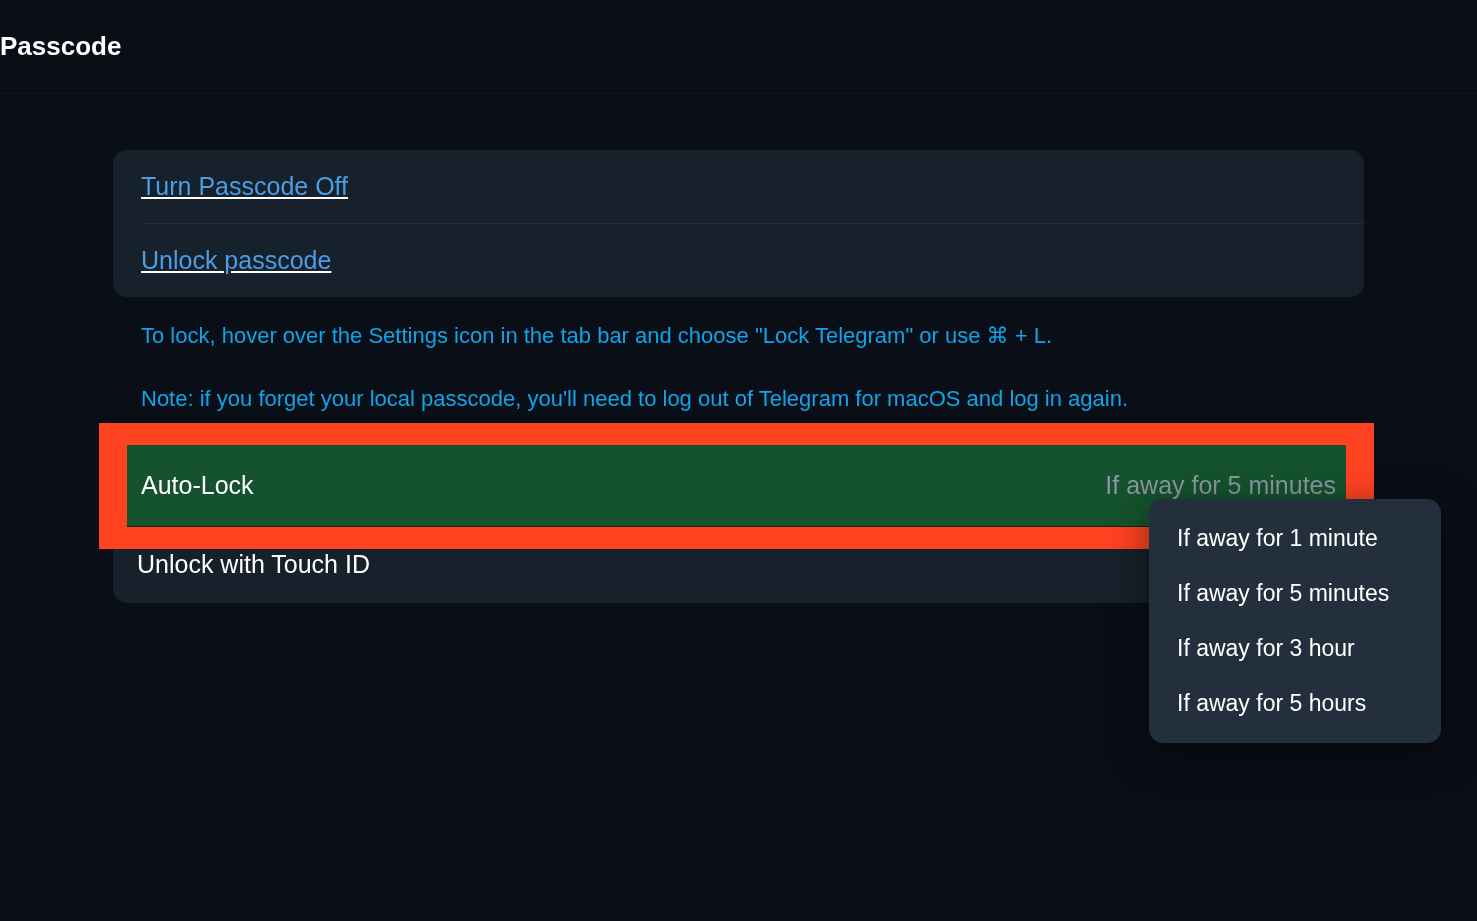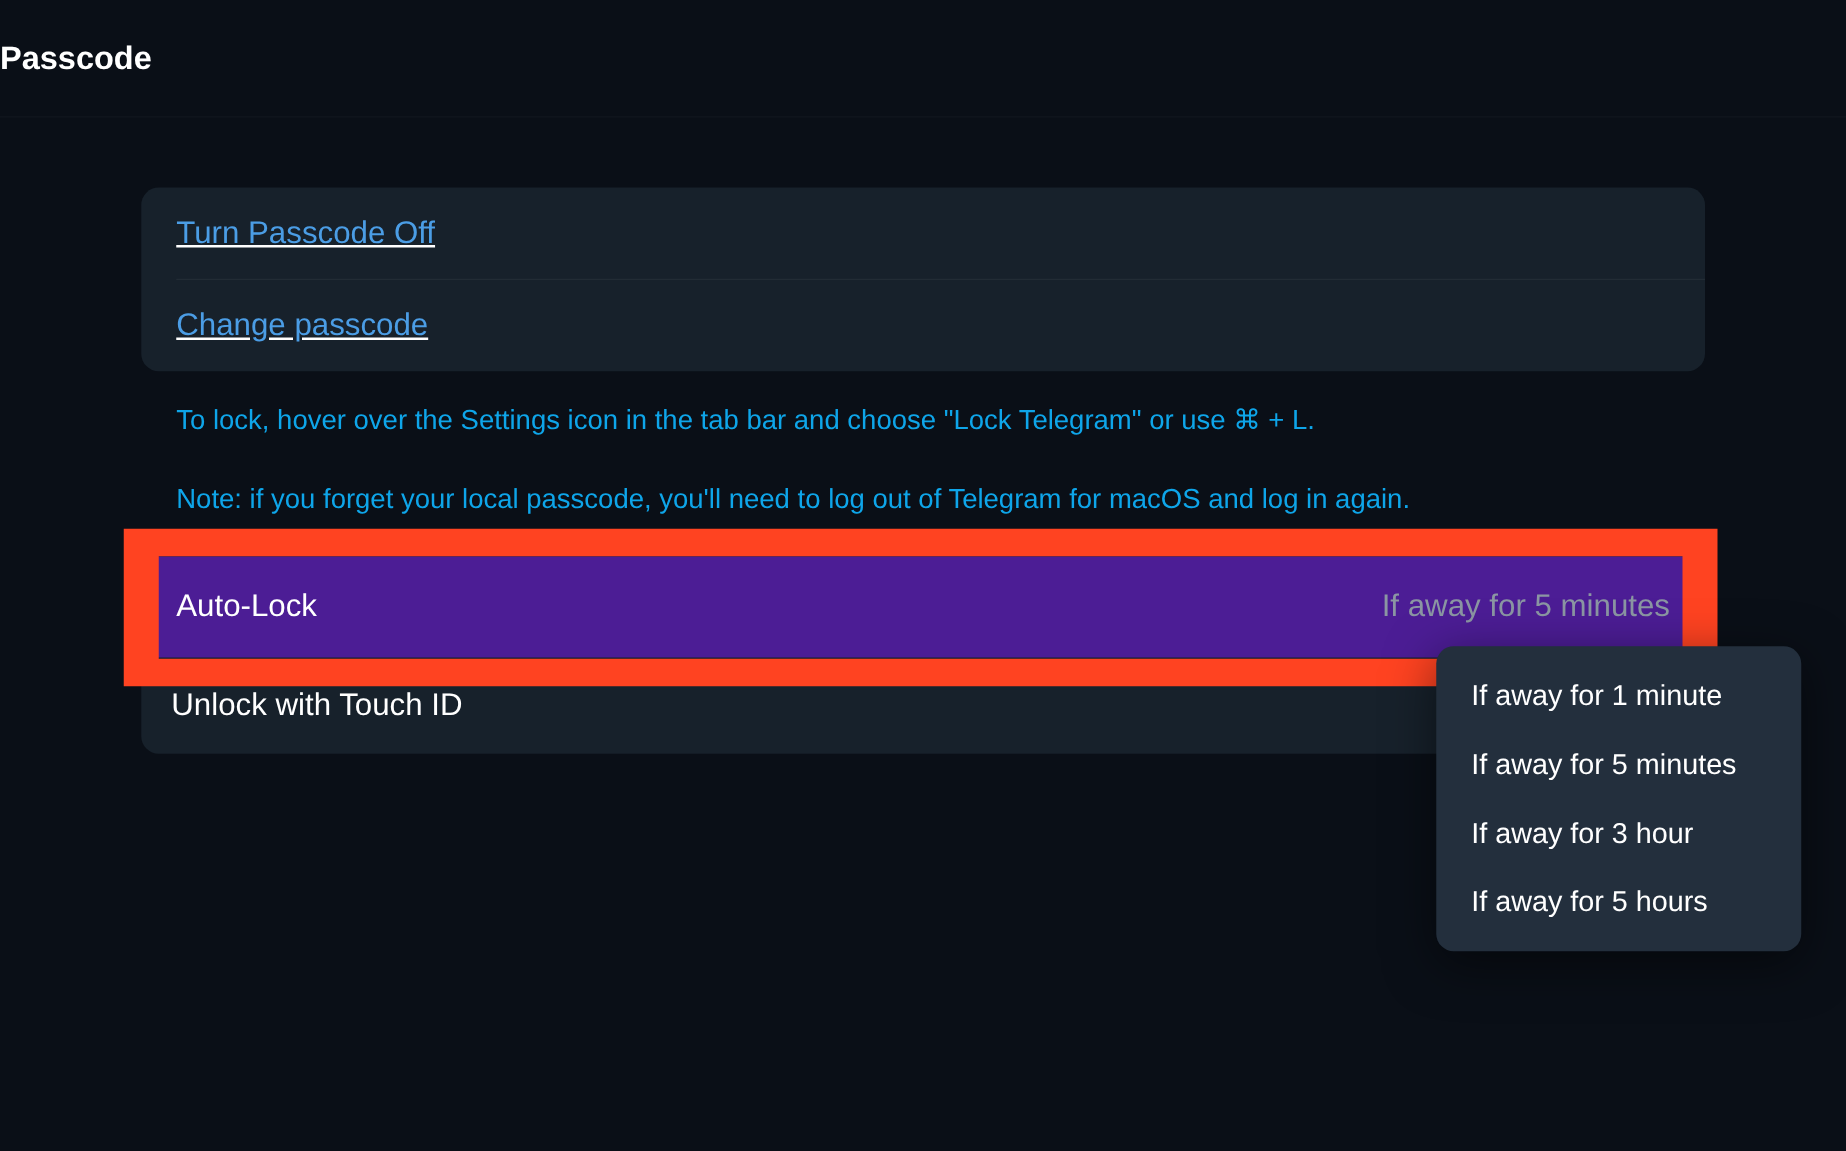--- a/index.html
+++ b/index.html
@@ -75,21 +75,21 @@
       right: -10px;
       height: 126px;
       border: 22px solid #ff4321;
       border-left-width: 28px;
       border-right-width: 28px;
       pointer-events: none;
       z-index: 5;
     }
     .autolock-row {
       padding: 26px 28px;
-      background-color: #4c1d95;
+      background-color: #14532d;
       display: flex;
       align-items: flex-end;
       justify-content: space-between;
       cursor: pointer;
     }
     .autolock-label {
       font-size: 25px;
       color: #ffffff;
     }
     .autolock-value {
@@ -104,21 +104,21 @@
     }
     .touchid-row {
       padding: 24px 24px;
       font-size: 25px;
       color: #ffffff;
       cursor: pointer;
     }
     .dropdown {
       position: absolute;
       right: 36px;
-      top: 423px;
+      top: 405px;
       background-color: #232f3d;
       border-radius: 14px;
       padding: 12px 0;
       min-width: 292px;
       box-shadow: 0 10px 40px rgba(0,0,0,0.5);
       z-index: 10;
     }
     .dropdown-item {
       padding: 14px 28px;
       font-size: 23px;
@@ -134,21 +134,21 @@
 </div>
 
 <div class="content">
 
   <div class="settings-group">
     <div class="settings-row link">
       <span>Turn Passcode Off</span>
     </div>
     <div class="divider"></div>
     <div class="settings-row link">
-      <span>Change passcode</span>
+      <span>Unlock passcode</span>
     </div>
   </div>
 
   <div class="help-text">
     <div class="help-text-block">To lock, hover over the Settings icon in the tab bar and choose "Lock Telegram" or use ⌘ + L.</div>
     <div class="help-text-block">Note: if you forget your local passcode, you'll need to log out of Telegram for macOS and log in again.</div>
   </div>
 
   <div class="highlight-wrap">
     <div class="highlight-box"></div>

